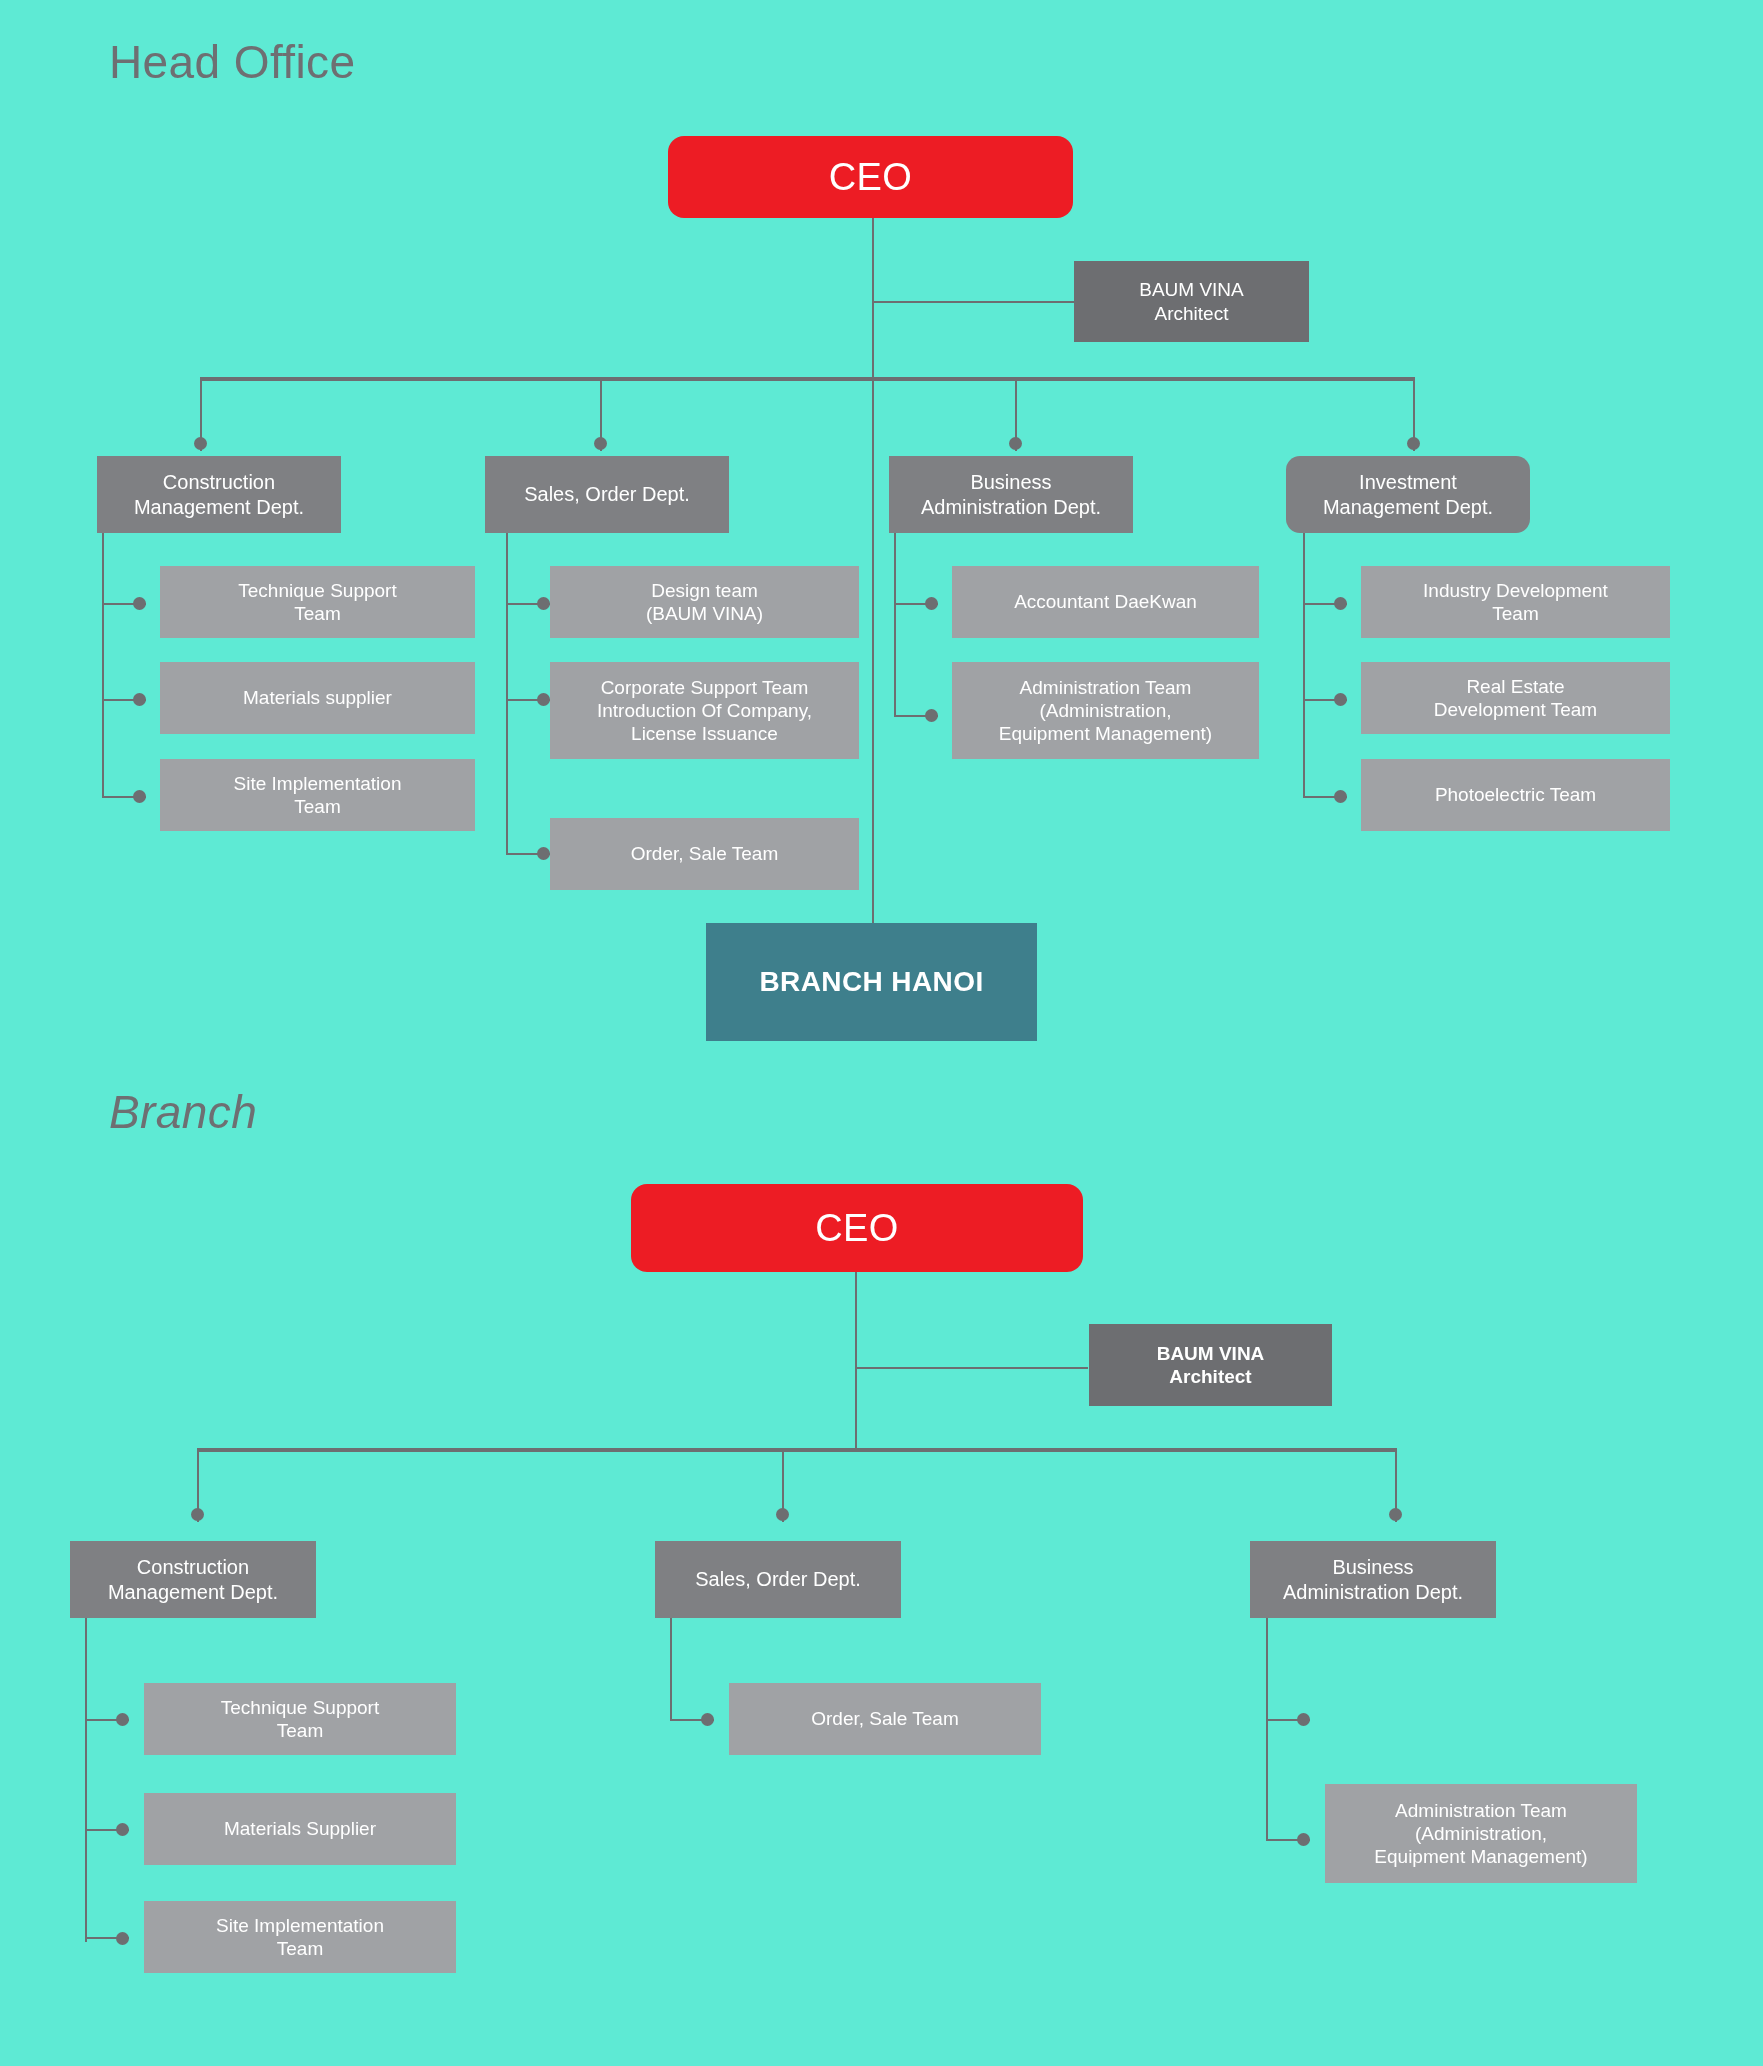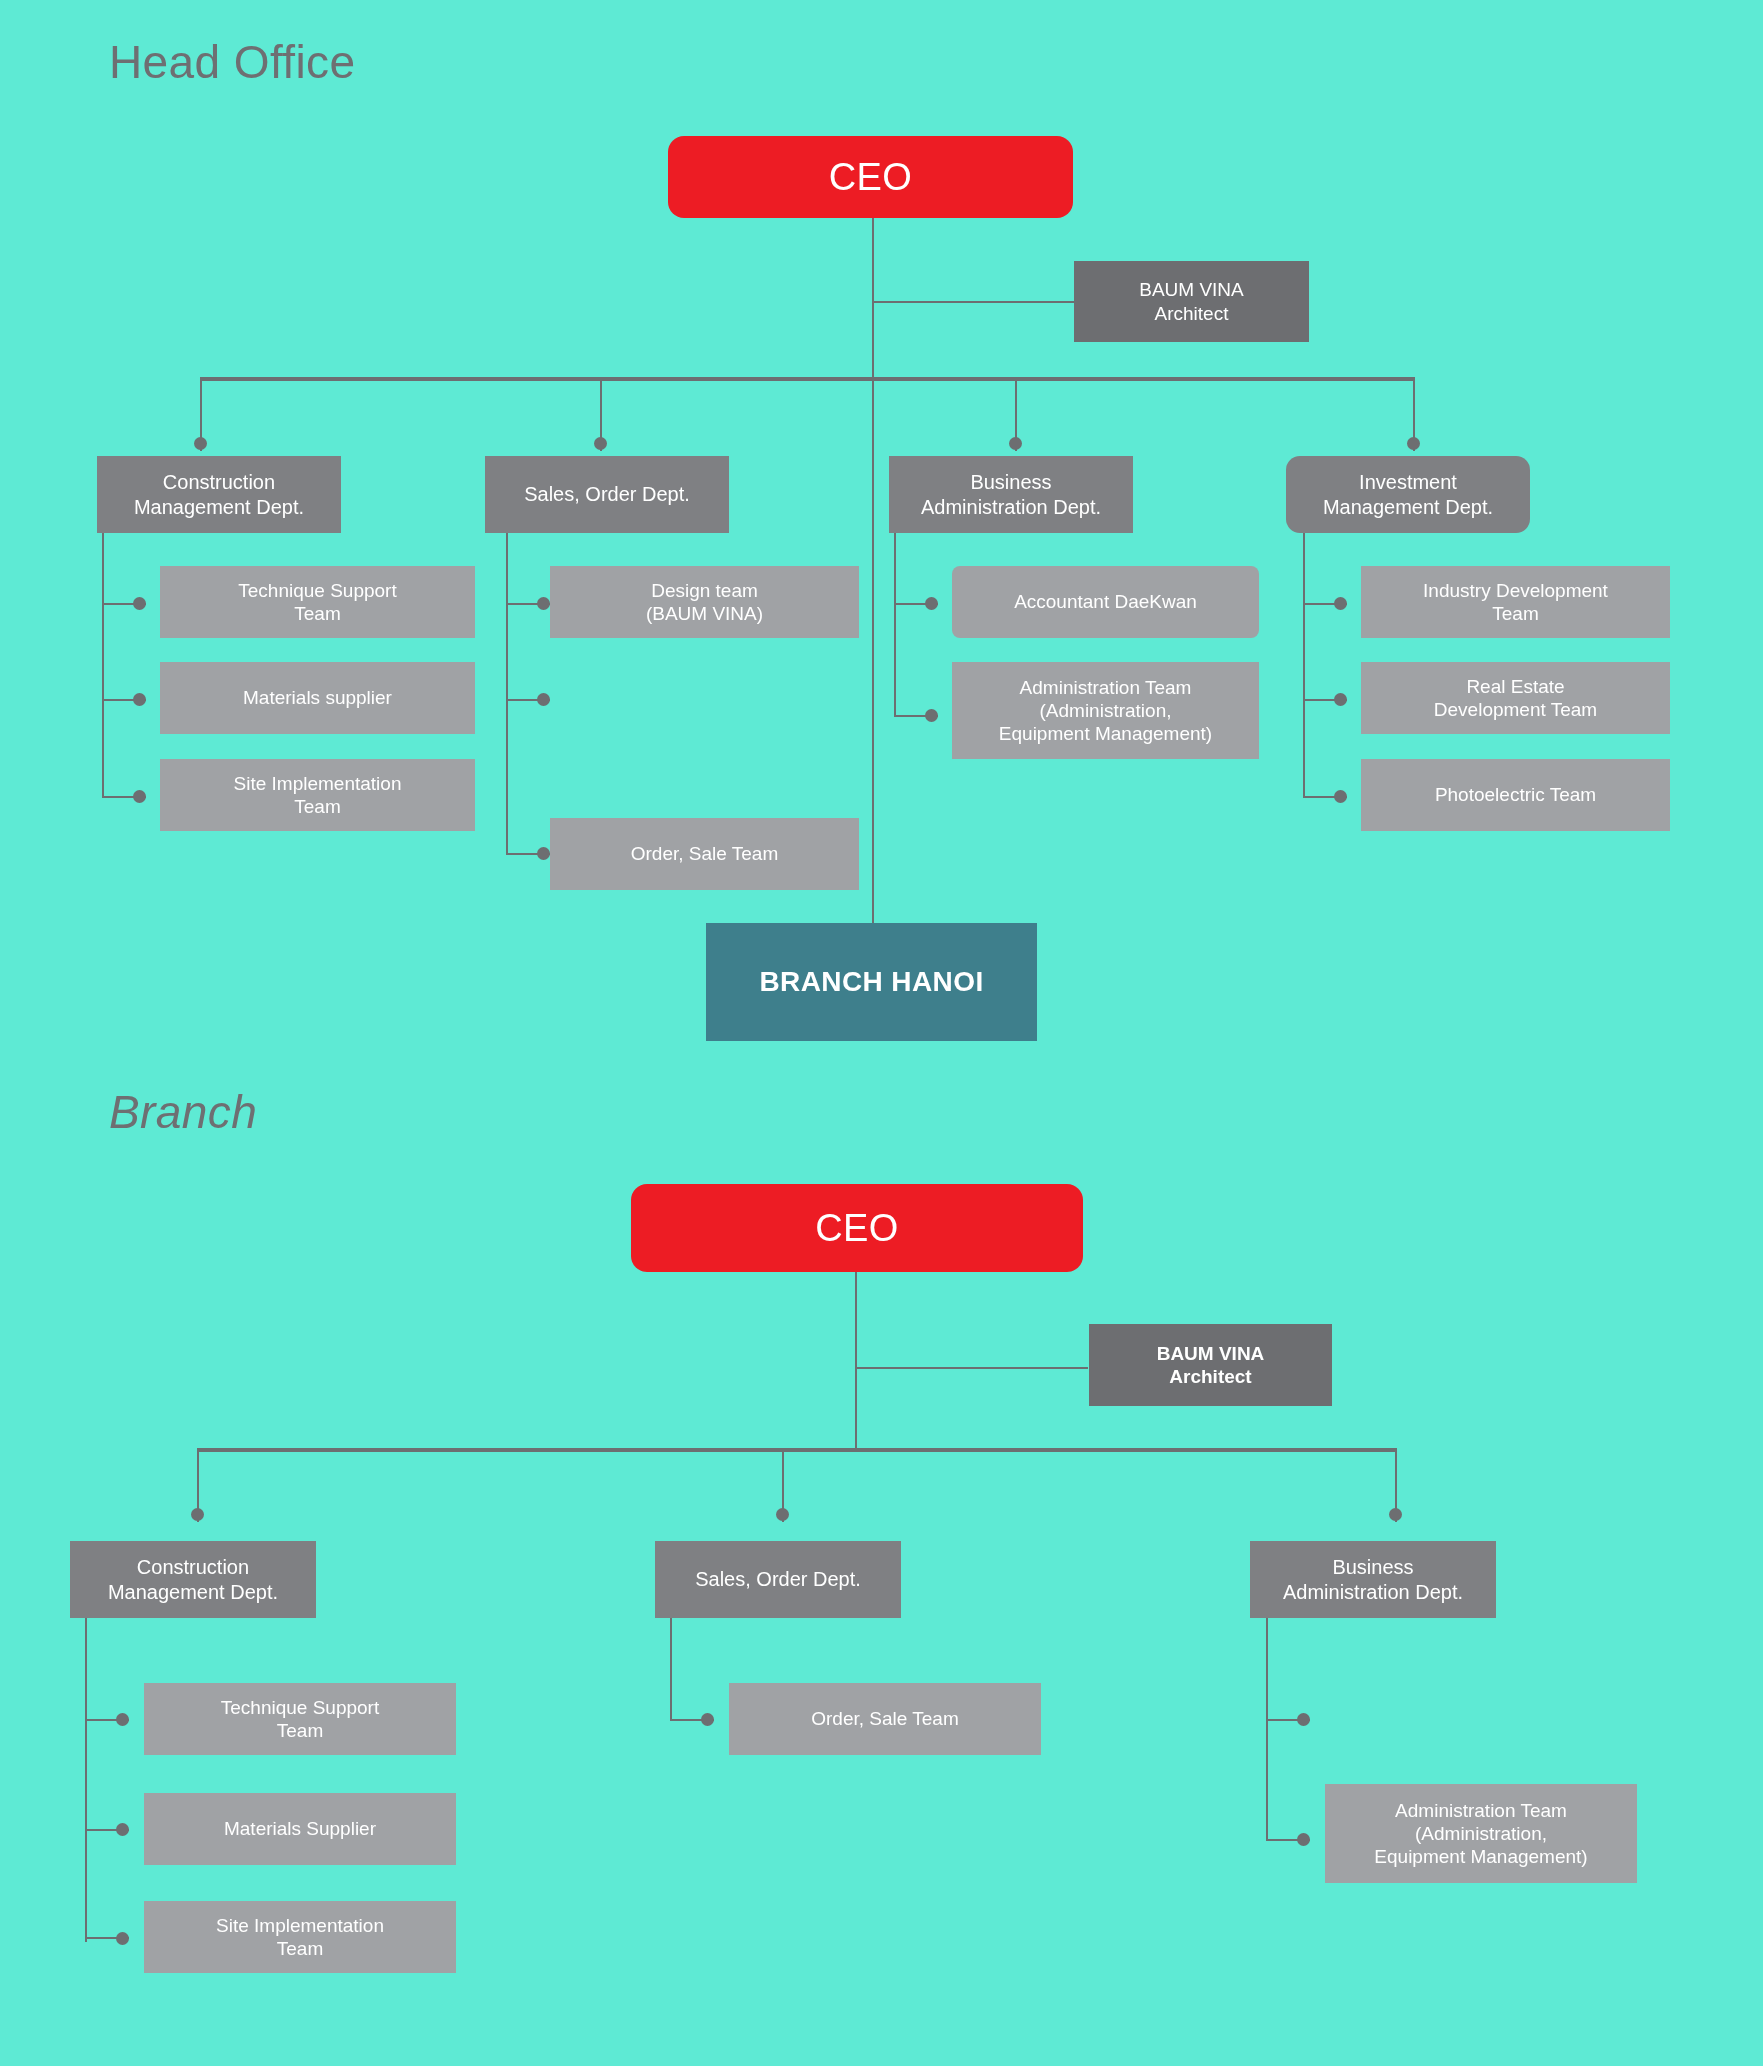--- a/index.html
+++ b/index.html
@@ -138,30 +138,33 @@
   <div class="node dept" style="left:485px; top:456px; width:244px; height:77px;">Sales, Order Dept.</div>
   <div class="vline" style="left:506px; top:533px; height:322px;"></div>
   <div class="hline" style="left:506px; top:603px; width:44px;"></div>
   <div class="hline" style="left:506px; top:699px; width:44px;"></div>
   <div class="hline" style="left:506px; top:853px; width:44px;"></div>
   <div class="dot" style="left:537px; top:597px;"></div>
   <div class="dot" style="left:537px; top:693px;"></div>
   <div class="dot" style="left:537px; top:847px;"></div>
   <div class="node team" style="left:550px; top:566px; width:309px; height:72px;">Design team
 (BAUM VINA)</div>
+  <div class="node team" style="left:550px; top:662px; width:309px; height:97px;">Corporate Support Team
+Introduction Of Company,
+License Issuance</div>
   <div class="node team" style="left:550px; top:818px; width:309px; height:72px;">Order, Sale Team</div>
 
   <div class="node dept" style="left:889px; top:456px; width:244px; height:77px;">Business
 Administration Dept.</div>
   <div class="vline" style="left:894px; top:533px; height:184px;"></div>
   <div class="hline" style="left:894px; top:603px; width:44px;"></div>
   <div class="hline" style="left:894px; top:715px; width:44px;"></div>
   <div class="dot" style="left:925px; top:597px;"></div>
   <div class="dot" style="left:925px; top:709px;"></div>
-  <div class="node team" style="left:952px; top:566px; width:307px; height:72px;border-radius:8px;">Accountant DaeKwan</div>
+  <div class="node team" style="left:952px; top:566px; width:307px; height:72px;">Accountant DaeKwan</div>
   <div class="node team" style="left:952px; top:662px; width:307px; height:97px;">Administration Team
 (Administration,
 Equipment Management)</div>
 
   <div class="node dept" style="left:1286px; top:456px; width:244px; height:77px;border-radius:14px;">Investment
 Management Dept.</div>
   <div class="vline" style="left:1303px; top:533px; height:265px;"></div>
   <div class="hline" style="left:1303px; top:603px; width:44px;"></div>
   <div class="hline" style="left:1303px; top:699px; width:44px;"></div>
   <div class="hline" style="left:1303px; top:796px; width:44px;"></div>

